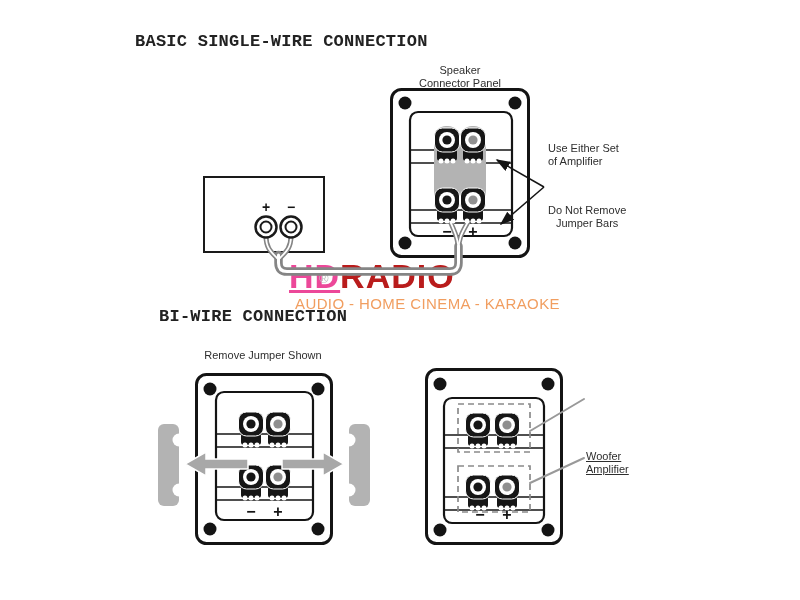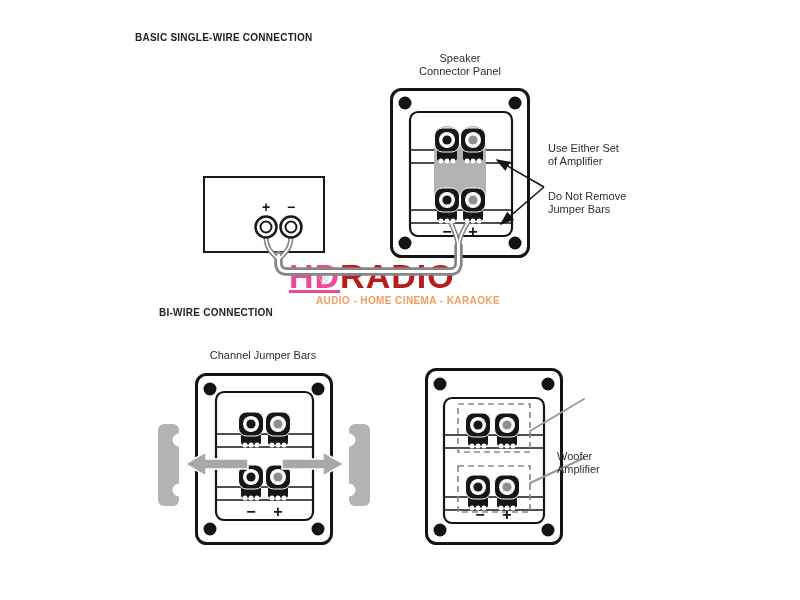--- a/index.html
+++ b/index.html
@@ -1,26 +1,26 @@
 <!DOCTYPE html>
 <html><head>
 <meta charset="utf-8">
 <style>
   html,body{margin:0;padding:0;background:#fff;}
   .stage{position:relative;width:800px;height:600px;background:#fff;overflow:hidden;
          font-family:"Liberation Sans",sans-serif;}
   .label{position:absolute;font-size:11px;line-height:1.15;color:#2e2e2e;white-space:nowrap;z-index:3;}
   .label.center{text-align:center;}
-  .heading{position:absolute;font-size:10px;font-weight:bold;color:#222;letter-spacing:.25px;white-space:nowrap;z-index:3;}
+  .heading{position:absolute;font-size:17px;font-weight:bold;color:#222;letter-spacing:.25px;white-space:nowrap;z-index:3;font-family:Liberation Mono, monospace;}
   .wm{position:absolute;z-index:1;white-space:nowrap;}
   .wm-brand{left:289px;top:257px;font-size:34px;font-weight:bold;letter-spacing:1px;}
   .wm-gray{color:#ec4899;text-decoration:underline;}
   .wm-orange{color:#b91c1c;}
   .wm-reg{position:absolute;left:319px;top:271px;font-size:13px;color:#bfbfbf;z-index:1;}
-  .wm-tag{left:295px;top:295px;font-size:10px;font-weight:bold;letter-spacing:.4px;color:#f19e60;margin-left:21px;}
+  .wm-tag{left:295px;top:295px;font-size:15px;font-weight:normal;letter-spacing:.4px;color:#f19e60;}
   svg.art{position:absolute;left:0;top:0;z-index:2;}
   .svgtext{font-family:"Liberation Sans",sans-serif;font-weight:bold;fill:#141414;}
 </style>
 </head>
 <body>
 
 <div class="stage">
 
   <div class="wm wm-brand">
     <span class="wm-gray">HD</span><span class="wm-orange">RADIO</span>
@@ -180,39 +180,39 @@
       <text class="svgtext" x="507" y="520" font-size="16" text-anchor="middle">+</text>
       <g stroke="#999999" stroke-width="2" stroke-linecap="round">
         <line x1="530" y1="431" x2="584" y2="399"></line>
         <line x1="530" y1="483" x2="584" y2="458"></line>
       </g>
     </g>
   </svg>
 
   <div class="heading" style="left:135px;top:32px;">BASIC SINGLE-WIRE CONNECTION</div>
 
-  <div class="label center" style="left:390px;top:52px;width:140px;">
+  <div class="label center" style="left:390px;top:64px;width:140px;">
     <div>Speaker</div>
     <div>Connector Panel</div>
   </div>
 
 
   <div class="label" style="left:548px;top:142px;">
     <div>Use Either Set</div>
     <div>of Amplifier</div>
   </div>
 
-  <div class="label" style="left:548px;top:190px;">
+  <div class="label" style="left:548px;top:204px;text-align:center;">
     <div>Do Not Remove</div>
     <div>Jumper Bars</div>
   </div>
 
   <div class="heading" style="left:135px;top:307px;margin-left:24px;">BI-WIRE CONNECTION</div>
 
-  <div class="label center" style="left:183px;top:349px;width:160px;">Channel Jumper Bars</div>
-
-
-  <div class="label" style="left:557px;top:450px;">
+  <div class="label center" style="left:183px;top:349px;width:160px;">Remove Jumper Shown</div>
+
+
+  <div class="label" style="left:586px;top:450px;text-decoration:underline;">
     <div>Woofer</div>
     <div>Amplifier</div>
   </div>
 
 </div>
 
 </body></html>

